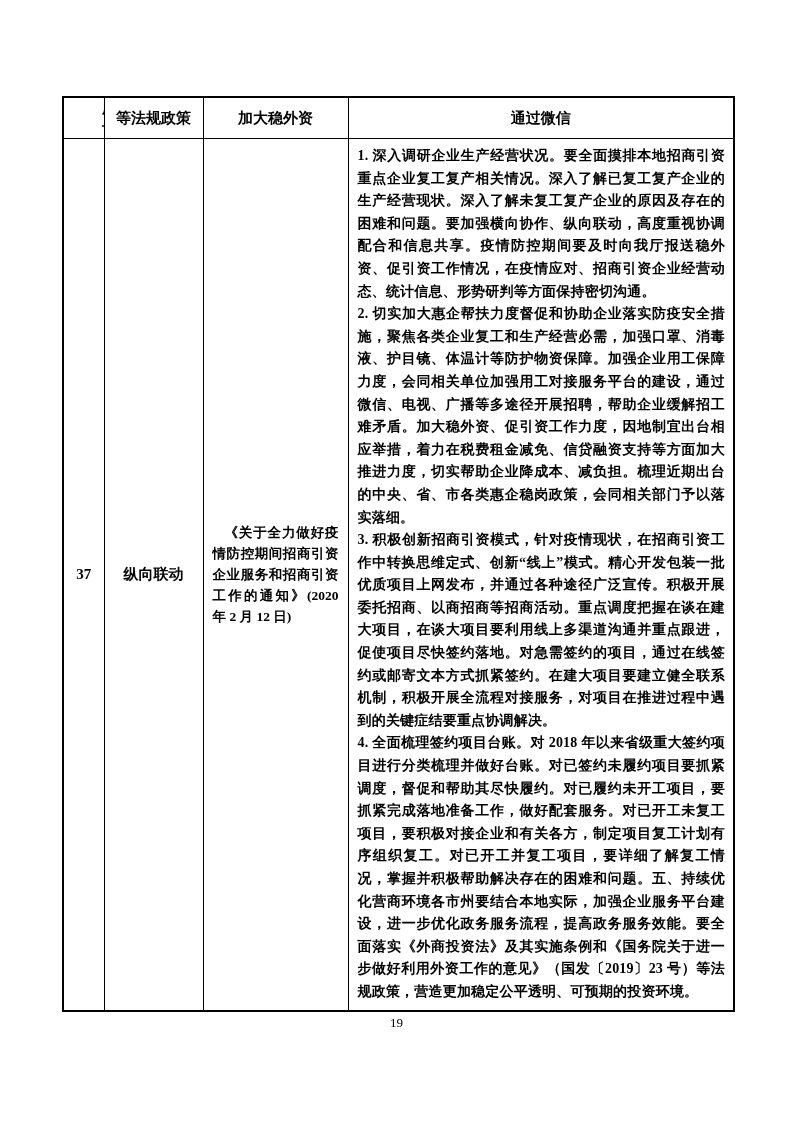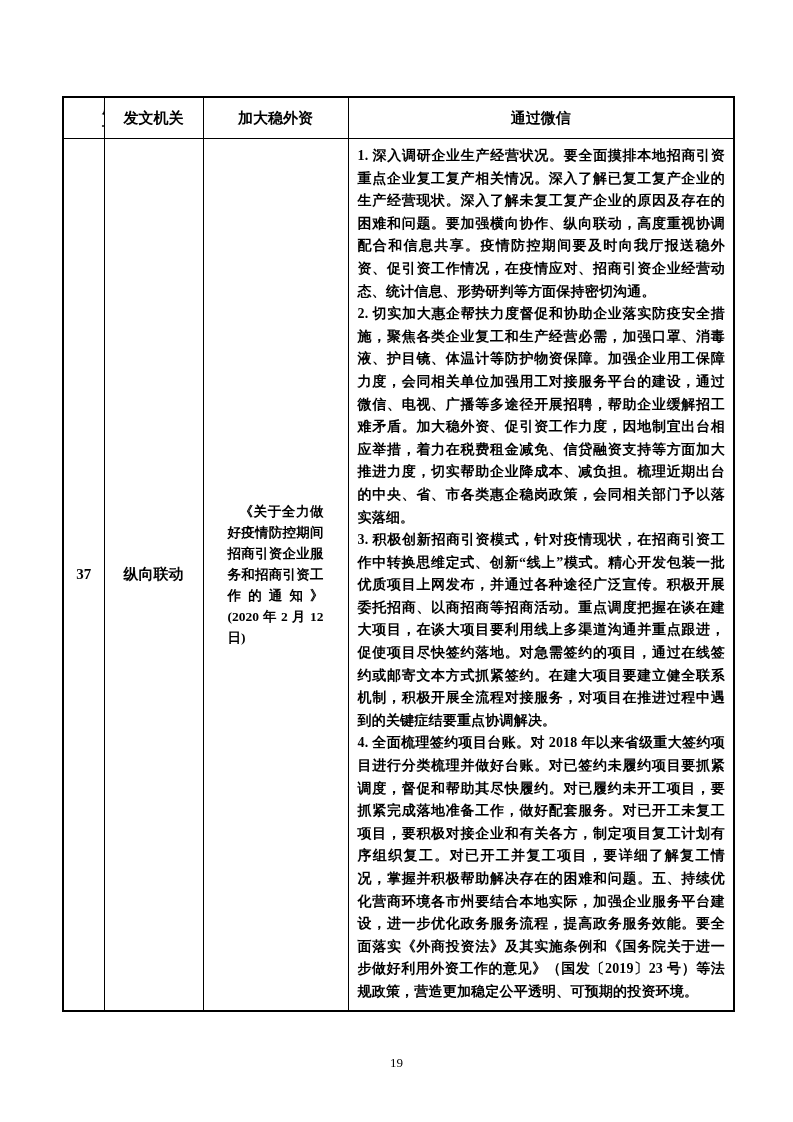--- a/index.html
+++ b/index.html
@@ -56,39 +56,39 @@
     vertical-align: middle;
     font-size: 15px;
     font-weight: bold;
     padding: 12px;
   }
   td.c-title {
     vertical-align: middle;
     font-size: 13.5px;
     font-weight: bold;
     line-height: 21px;
-    padding: 4px 24px;
+    padding: 4px 9px;
     text-align: justify;
     text-indent: 12px;
   }
   td.c-content {
     vertical-align: top;
     padding: 6px 8px 6px 9px;
   }
   td.c-content p {
     margin: 0;
     font-size: 14px;
     font-weight: bold;
     line-height: 22.6px;
     text-align: justify;
     letter-spacing: 0.2px;
   }
   .page-number {
     position: absolute;
-    top: 1055px;
+    top: 1015px;
     left: 0;
     width: 793px;
     text-align: center;
     font-size: 13px;
     font-family: "Liberation Serif", serif;
   }
 </style>
 </head>
 <body>
 
@@ -99,21 +99,21 @@
       <col class="col-serial">
       <col class="col-agency">
       <col class="col-title">
       <col class="col-content">
     </colgroup>
     <thead>
       <tr>
         <th>
           <span class="serial-stack">序号</span>
         </th>
-        <th>发文机关</th>
+        <th>等法规政策</th>
         <th>加大稳外资</th>
         <th>通过微信</th>
       </tr>
     </thead>
     <tbody>
       <tr>
         <td class="c-serial">37</td>
         <td class="c-agency">纵向联动</td>
         <td class="c-title">《关于全力做好疫情防控期间招商引资企业服务和招商引资工作的通知》(2020 年 2 月 12 日)</td>
         <td class="c-content">

